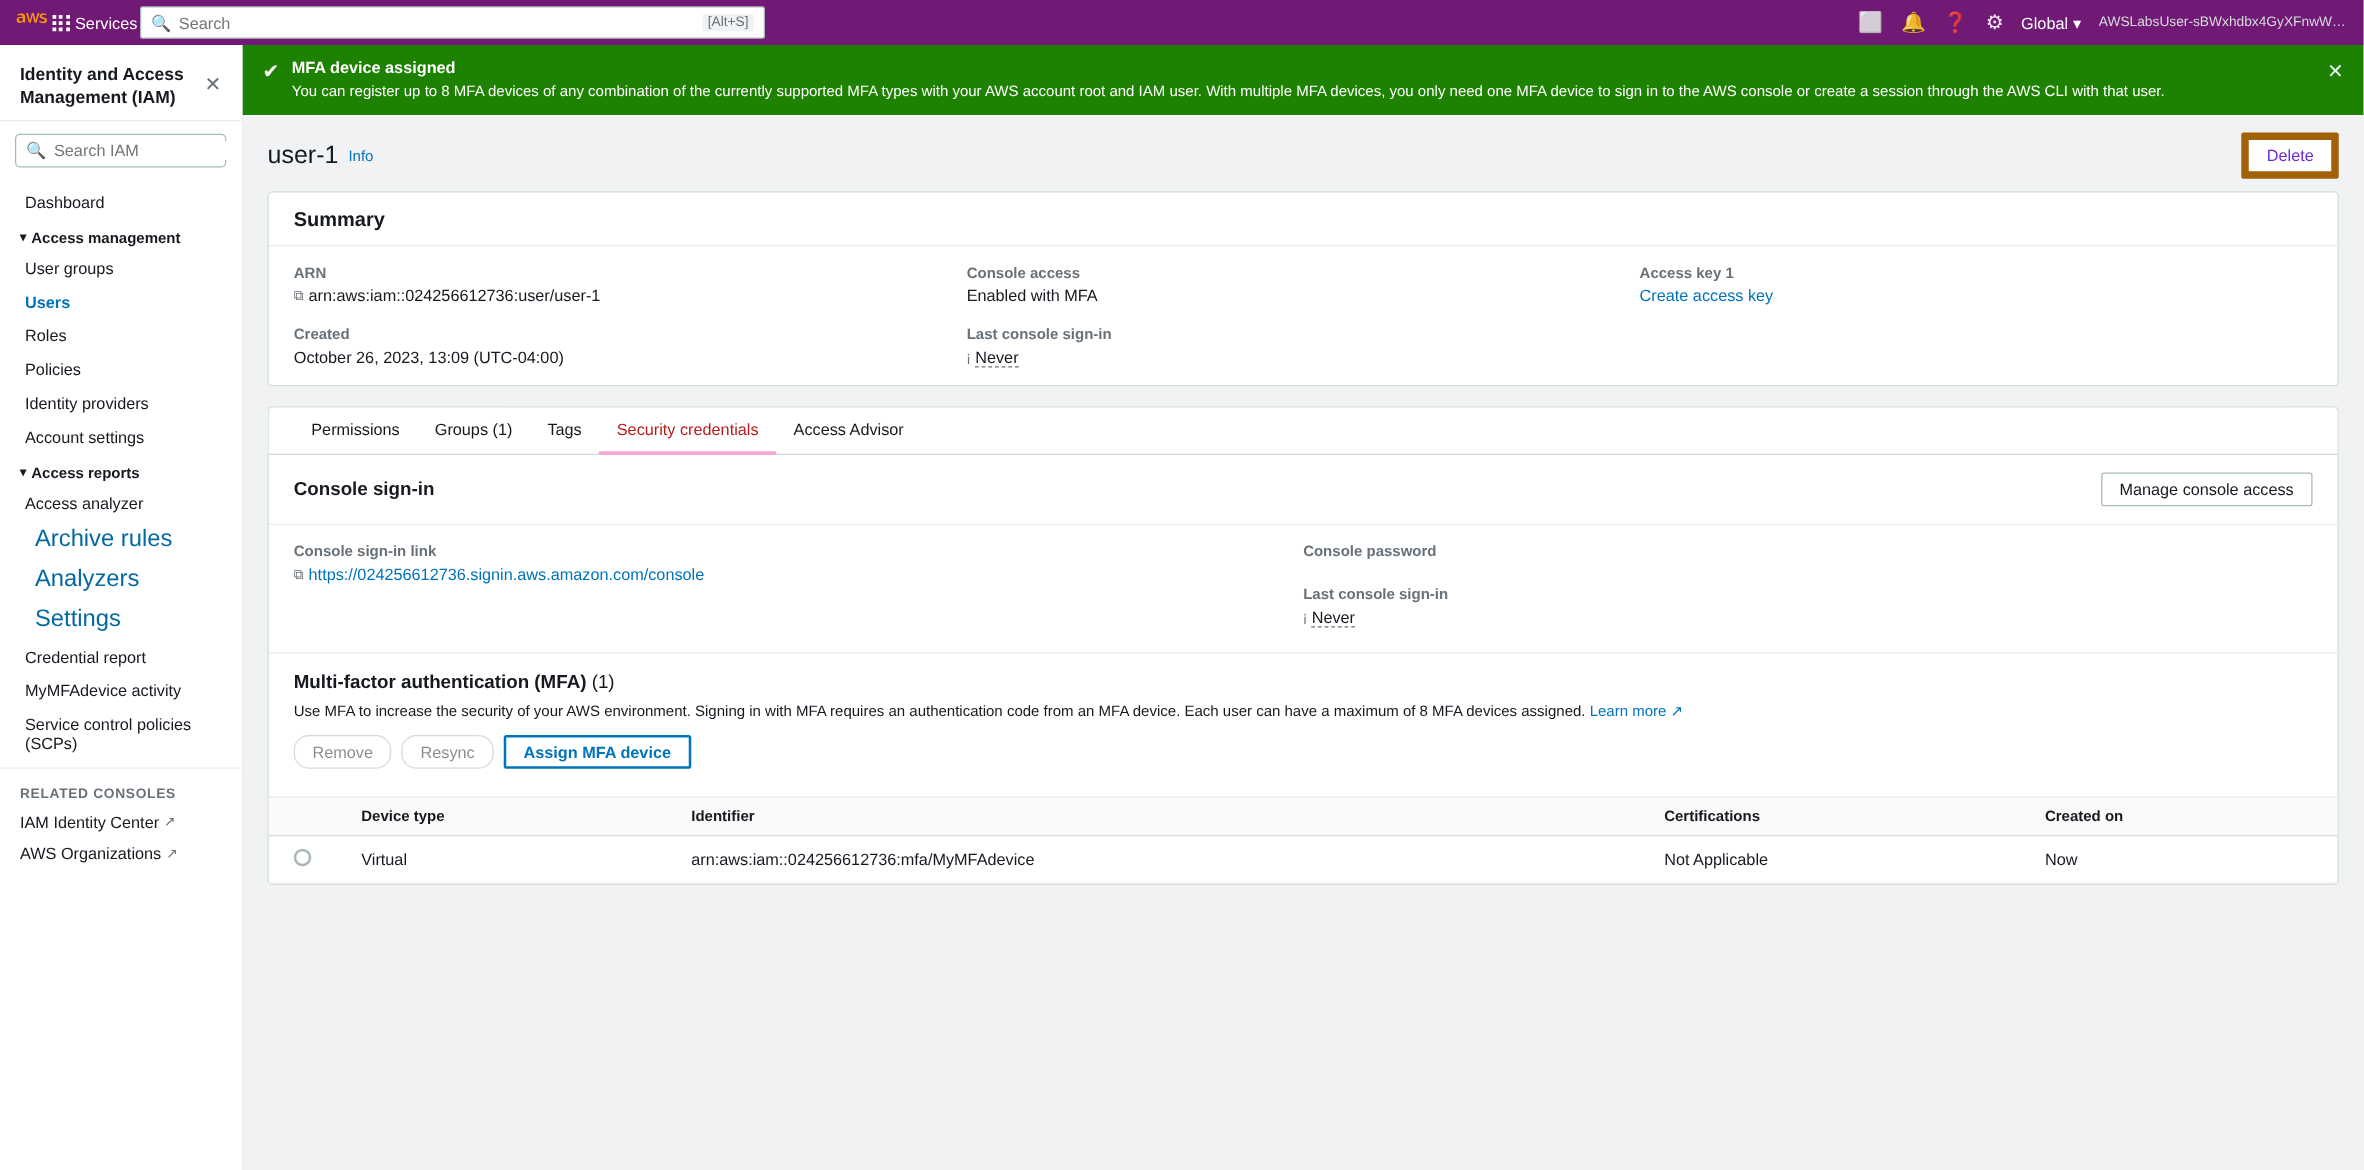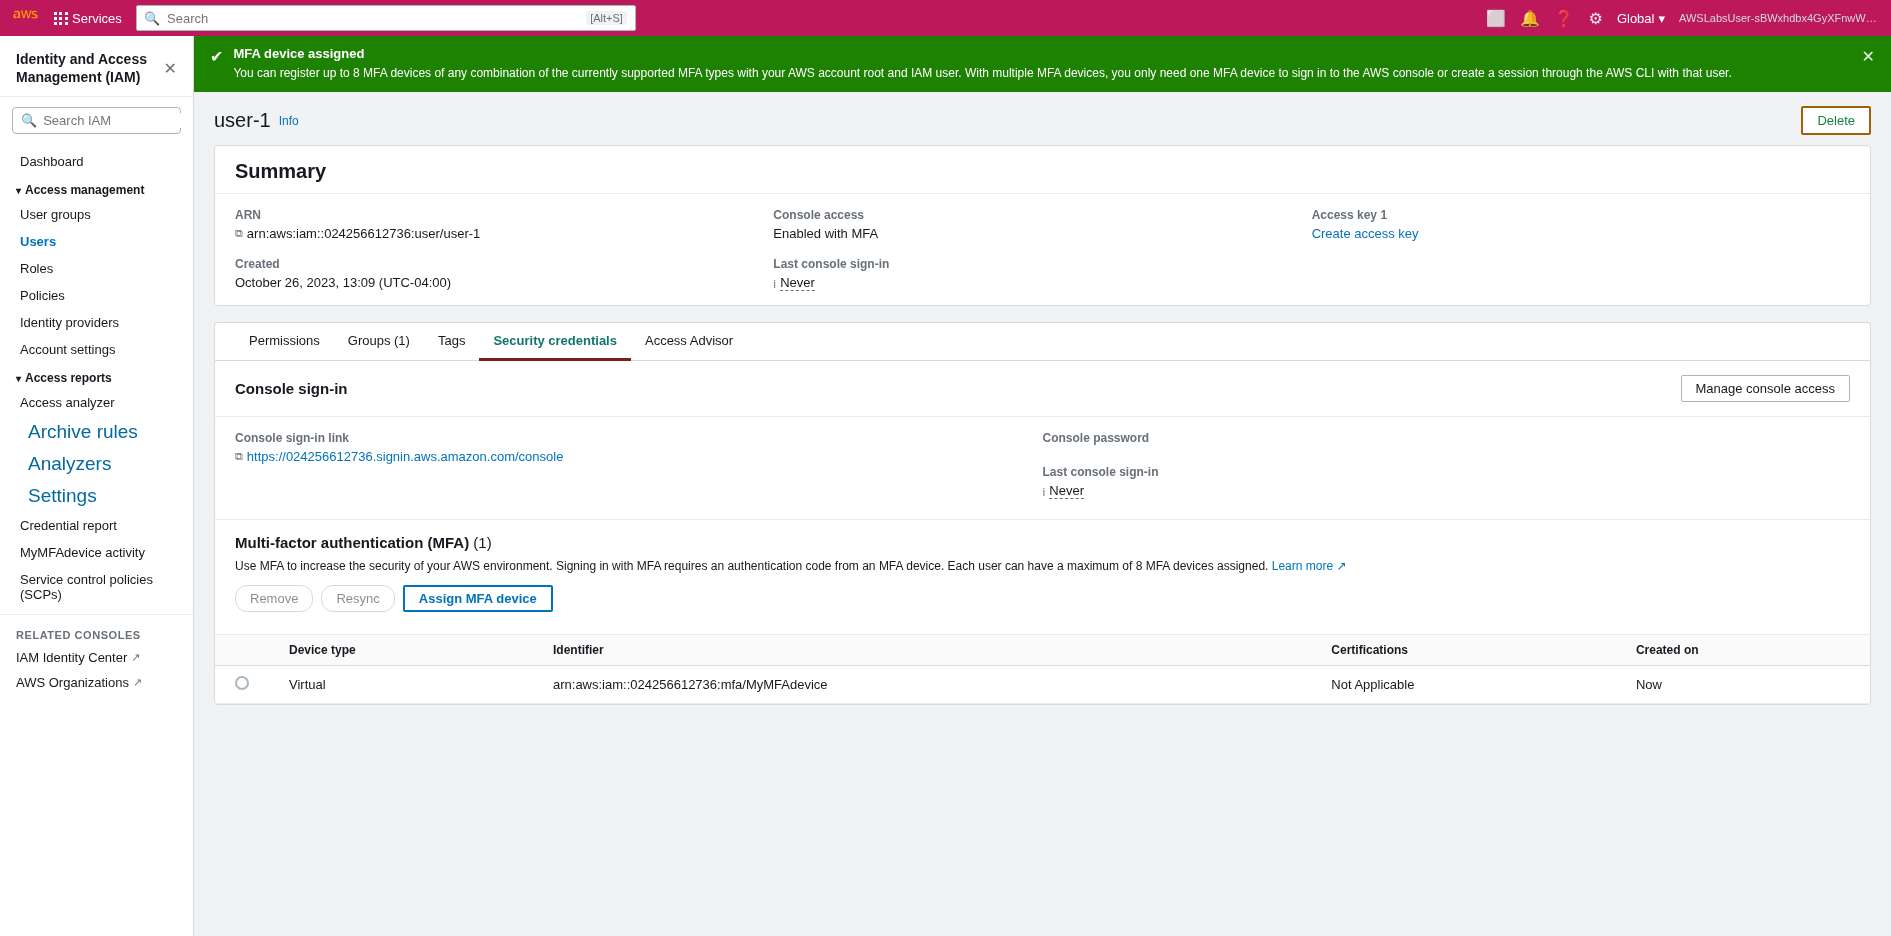--- a/index.html
+++ b/index.html
@@ -1,25 +1,25 @@
 <!DOCTYPE html>
 <html><head>
   <meta charset="utf-8">
   <style>
     * { box-sizing: border-box; margin: 0; padding: 0; }
     body { font-family: "Amazon Ember", Arial, sans-serif; font-size: 13px; background: #f0f2f3; color: #16191f; }
 
     
     .top-nav {
-      background: #be185d;
+      background: #701a75;
       height: 36px;
       display: flex;
       align-items: center;
       padding: 0 12px;
-      gap: 14px;
+      gap: 2px;
       color: #fff;
       flex-shrink: 0;
     }
     .aws-logo {
       width: 28px;
       height: 18px;
       fill: #ff9900;
     }
     .nav-services {
       display: flex;
@@ -274,36 +274,36 @@
     }
     .info-link {
       font-size: 12px;
       color: #0073bb;
       cursor: pointer;
       text-decoration: none;
     }
     .delete-btn {
       padding: 5px 14px;
       background: #fff;
-      border: 2px solid #a16207;
+      border: 6px solid #a16207;
       border-radius: 2px;
       font-size: 13px;
       cursor: pointer;
-      color: #15803d;
+      color: #6d28d9;
     }
 
     
     .card {
       background: #fff;
       border: 1px solid #d5dbdb;
       border-radius: 4px;
       margin: 0 20px 16px;
     }
     .card-title {
-      font-size: 20px;
+      font-size: 16px;
       font-weight: 700;
       padding: 14px 20px 10px;
       border-bottom: 1px solid #e9ebed;
     }
     .summary-grid {
       display: grid;
       grid-template-columns: 1fr 1fr 1fr;
       gap: 0;
       padding: 14px 20px;
     }
@@ -358,23 +358,23 @@
     .tab {
       padding: 10px 14px;
       font-size: 13px;
       cursor: pointer;
       color: #16191f;
       border-bottom: 3px solid transparent;
       margin-bottom: -1px;
       white-space: nowrap;
     }
     .tab.active {
-      color: #0f766e;
-      border-bottom: 3px solid #7f1d1d;
-      font-weight: 700;
+      color: #b91c1c;
+      border-bottom: 3px solid #f9a8d4;
+      font-weight: 400;
     }
     .tab-content {
       background: #fff;
       border: 1px solid #d5dbdb;
       border-top: 1px solid #d5dbdb;
       border-radius: 0 0 4px 4px;
       margin: 0 20px 16px;
     }
 
     

